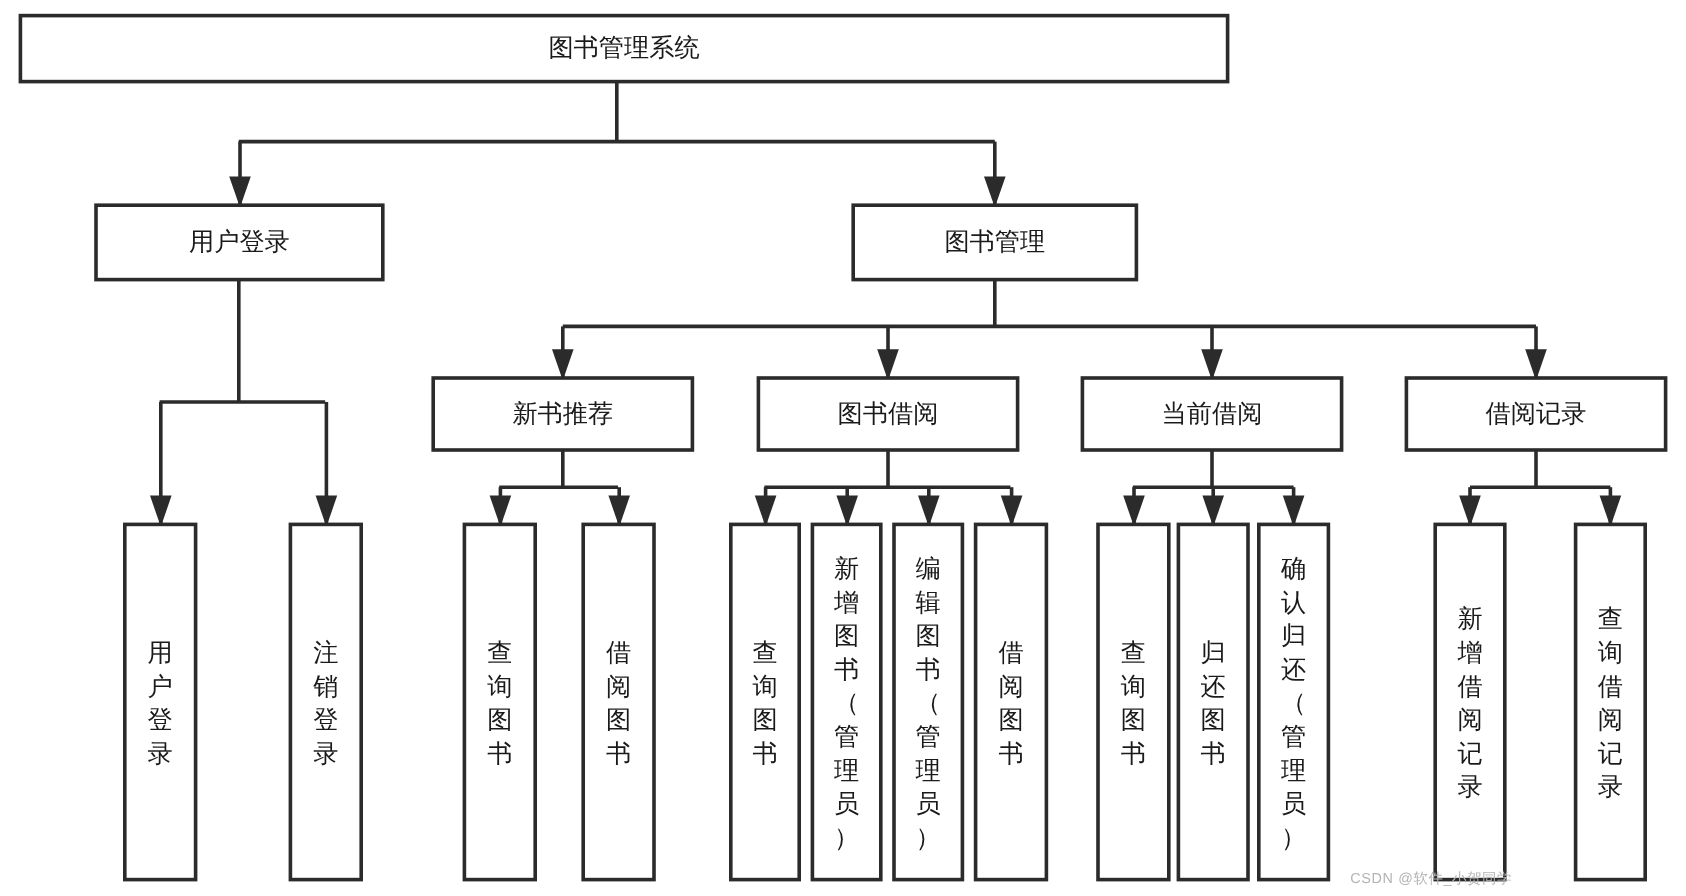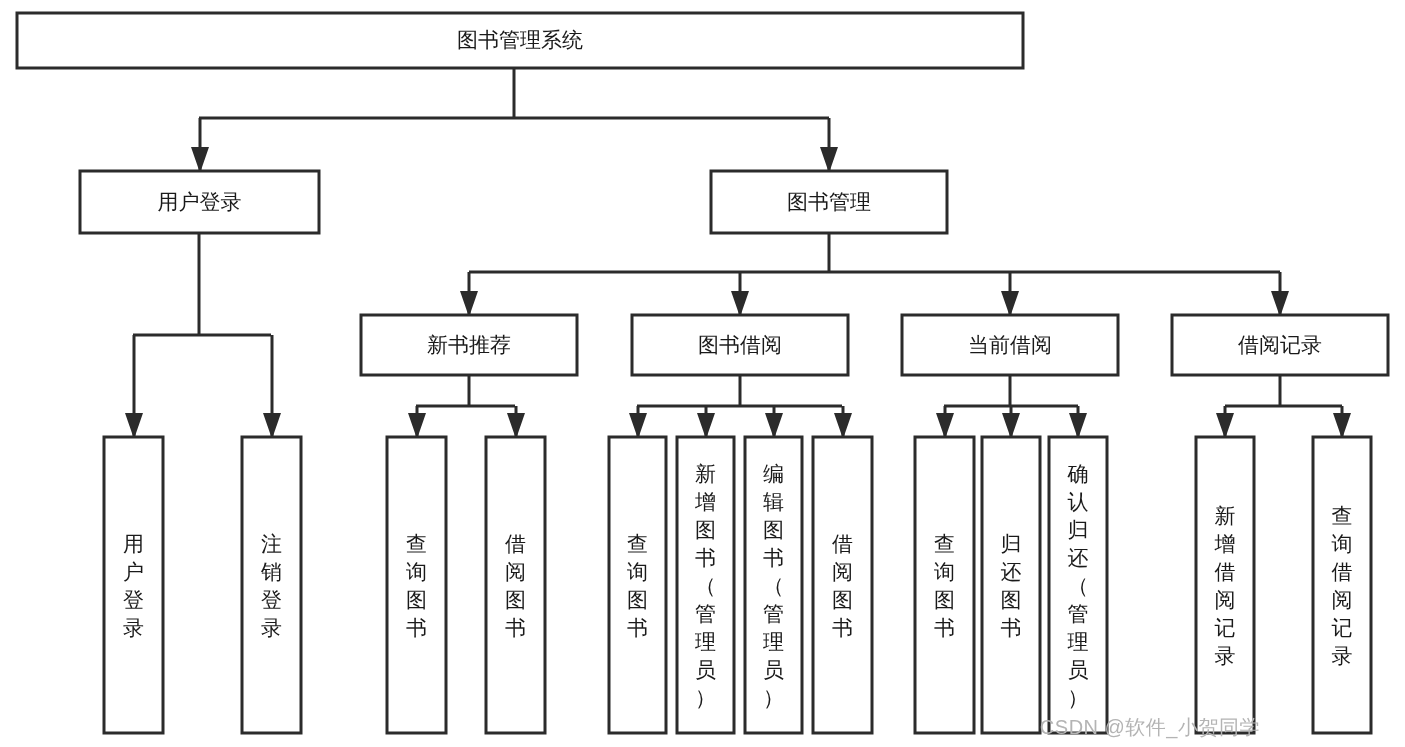--- a/index.html
+++ b/index.html
@@ -53,21 +53,21 @@
     fill: #1a1a1a;
     font-family: "Liberation Sans", "DejaVu Sans", sans-serif;
     font-size: 21px;
     text-anchor: middle;
   }
   .watermark {
     position: absolute;
     right: 16px;
     bottom: 6px;
     font-family: "Liberation Sans", "DejaVu Sans", sans-serif;
-    font-size: 20px;
+    font-size: 12px;
     color: #b4b4b4;
     white-space: nowrap;
     pointer-events: none;
     letter-spacing: 0.5px;
   }
 </style>
 </head>
 <body>
 
 <div id="diagram-root">

